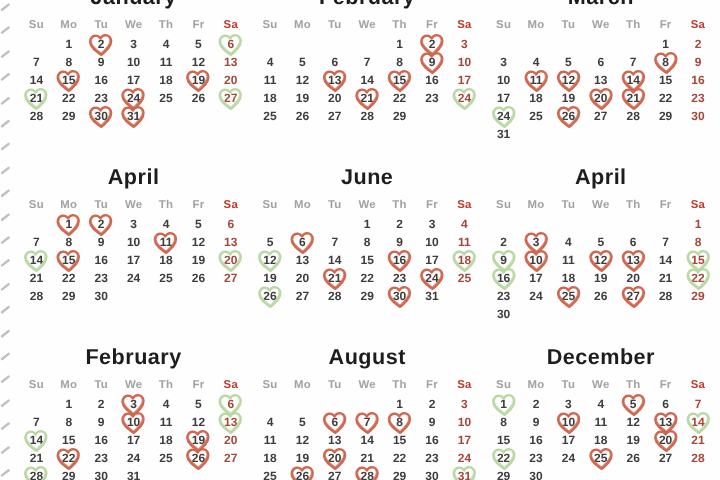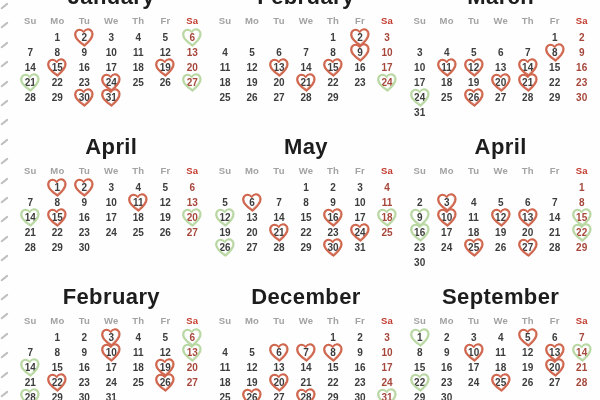--- a/index.html
+++ b/index.html
@@ -16,21 +16,21 @@
     background:#b4b4b4;border-radius:2px;
     transform:rotate(-38deg);opacity:.85;
   }
   .months{
     position:absolute;left:14px;top:-26px;width:584px;
     display:grid;grid-template-columns:repeat(3,1fr);
   }
   .month{height:150px;overflow:visible;}
   .month-title{
     margin-top:10px;height:26px;line-height:26px;
-    text-align:center;font-size:22px;font-weight:700;
+    text-align:center;font-size:18px;font-weight:700;
     letter-spacing:.4px;color:#1d1d1d;
   }
   .week-header,.days-grid{
     display:grid;grid-template-columns:repeat(7,27px);
     justify-content:center;
   }
   .week-header{height:20px;align-items:center;}
   .wd{
     text-align:center;font-size:9.5px;font-weight:700;
     color:#a2a2a2;letter-spacing:.2px;
@@ -616,21 +616,21 @@
           </div>
           <div class="day-cell">
             <span>29</span>
           </div>
           <div class="day-cell">
             <span>30</span>
           </div>
         </div>
       </div>
       <div class="month">
-        <div class="month-title">May</div>
+        <div class="month-title">June</div>
         <div class="week-header">
           <div class="wd">Su</div>
           <div class="wd">Mo</div>
           <div class="wd">Tu</div>
           <div class="wd">We</div>
           <div class="wd">Th</div>
           <div class="wd">Fr</div>
           <div class="wd sat-h">Sa</div>
         </div>
         <div class="days-grid">
@@ -1052,170 +1052,170 @@
           </div>
           <div class="day-cell">
             <span>30</span>
           </div>
           <div class="day-cell">
             <span>31</span>
           </div>
         </div>
       </div>
       <div class="month">
+        <div class="month-title">August</div>
+        <div class="week-header">
+          <div class="wd">Su</div>
+          <div class="wd">Mo</div>
+          <div class="wd">Tu</div>
+          <div class="wd">We</div>
+          <div class="wd">Th</div>
+          <div class="wd">Fr</div>
+          <div class="wd sat-h">Sa</div>
+        </div>
+        <div class="days-grid">
+          <div class="day-cell"></div>
+          <div class="day-cell"></div>
+          <div class="day-cell"></div>
+          <div class="day-cell"></div>
+          <div class="day-cell">
+            <span>1</span>
+          </div>
+          <div class="day-cell">
+            <span>2</span>
+          </div>
+          <div class="day-cell sat">
+            <span>3</span>
+          </div>
+          <div class="day-cell">
+            <span>4</span>
+          </div>
+          <div class="day-cell">
+            <span>5</span>
+          </div>
+          <div class="day-cell">
+            <span>6</span>
+            <svg viewBox="0 0 24 22" class="heart">
+              <path d="M12 20.2C7.4 16.6 2.3 12.7 2.3 7.7C2.3 4.4 4.7 2.3 7.4 2.3C9.3 2.3 10.9 3.4 12 5.1C13.1 3.4 14.7 2.3 16.6 2.3C19.3 2.3 21.7 4.4 21.7 7.7C21.7 12.7 16.6 16.6 12 20.2Z" fill="none" stroke="#d0674f" stroke-width="2.1" stroke-linejoin="round"></path>
+              <path d="M12 20.2C7.4 16.6 2.3 12.7 2.3 7.7C2.3 4.4 4.7 2.3 7.4 2.3C9.3 2.3 10.9 3.4 12 5.1C13.1 3.4 14.7 2.3 16.6 2.3C19.3 2.3 21.7 4.4 21.7 7.7C21.7 12.7 16.6 16.6 12 20.2Z" fill="none" stroke="#d0674f" stroke-width="1.2" transform="translate(1.4,0.7) scale(0.88)" opacity="0.75"></path>
+            </svg>
+          </div>
+          <div class="day-cell">
+            <span>7</span>
+            <svg viewBox="0 0 24 22" class="heart">
+              <path d="M12 20.2C7.4 16.6 2.3 12.7 2.3 7.7C2.3 4.4 4.7 2.3 7.4 2.3C9.3 2.3 10.9 3.4 12 5.1C13.1 3.4 14.7 2.3 16.6 2.3C19.3 2.3 21.7 4.4 21.7 7.7C21.7 12.7 16.6 16.6 12 20.2Z" fill="none" stroke="#d0674f" stroke-width="2.1" stroke-linejoin="round"></path>
+              <path d="M12 20.2C7.4 16.6 2.3 12.7 2.3 7.7C2.3 4.4 4.7 2.3 7.4 2.3C9.3 2.3 10.9 3.4 12 5.1C13.1 3.4 14.7 2.3 16.6 2.3C19.3 2.3 21.7 4.4 21.7 7.7C21.7 12.7 16.6 16.6 12 20.2Z" fill="none" stroke="#d0674f" stroke-width="1.2" transform="translate(1.4,0.7) scale(0.88)" opacity="0.75"></path>
+            </svg>
+          </div>
+          <div class="day-cell">
+            <span>8</span>
+            <svg viewBox="0 0 24 22" class="heart">
+              <path d="M12 20.2C7.4 16.6 2.3 12.7 2.3 7.7C2.3 4.4 4.7 2.3 7.4 2.3C9.3 2.3 10.9 3.4 12 5.1C13.1 3.4 14.7 2.3 16.6 2.3C19.3 2.3 21.7 4.4 21.7 7.7C21.7 12.7 16.6 16.6 12 20.2Z" fill="none" stroke="#d0674f" stroke-width="2.1" stroke-linejoin="round"></path>
+              <path d="M12 20.2C7.4 16.6 2.3 12.7 2.3 7.7C2.3 4.4 4.7 2.3 7.4 2.3C9.3 2.3 10.9 3.4 12 5.1C13.1 3.4 14.7 2.3 16.6 2.3C19.3 2.3 21.7 4.4 21.7 7.7C21.7 12.7 16.6 16.6 12 20.2Z" fill="none" stroke="#d0674f" stroke-width="1.2" transform="translate(1.4,0.7) scale(0.88)" opacity="0.75"></path>
+            </svg>
+          </div>
+          <div class="day-cell">
+            <span>9</span>
+          </div>
+          <div class="day-cell sat">
+            <span>10</span>
+          </div>
+          <div class="day-cell">
+            <span>11</span>
+          </div>
+          <div class="day-cell">
+            <span>12</span>
+          </div>
+          <div class="day-cell">
+            <span>13</span>
+          </div>
+          <div class="day-cell">
+            <span>14</span>
+          </div>
+          <div class="day-cell">
+            <span>15</span>
+          </div>
+          <div class="day-cell">
+            <span>16</span>
+          </div>
+          <div class="day-cell sat">
+            <span>17</span>
+          </div>
+          <div class="day-cell">
+            <span>18</span>
+          </div>
+          <div class="day-cell">
+            <span>19</span>
+          </div>
+          <div class="day-cell">
+            <span>20</span>
+            <svg viewBox="0 0 24 22" class="heart">
+              <path d="M12 20.2C7.4 16.6 2.3 12.7 2.3 7.7C2.3 4.4 4.7 2.3 7.4 2.3C9.3 2.3 10.9 3.4 12 5.1C13.1 3.4 14.7 2.3 16.6 2.3C19.3 2.3 21.7 4.4 21.7 7.7C21.7 12.7 16.6 16.6 12 20.2Z" fill="none" stroke="#d0674f" stroke-width="2.1" stroke-linejoin="round"></path>
+              <path d="M12 20.2C7.4 16.6 2.3 12.7 2.3 7.7C2.3 4.4 4.7 2.3 7.4 2.3C9.3 2.3 10.9 3.4 12 5.1C13.1 3.4 14.7 2.3 16.6 2.3C19.3 2.3 21.7 4.4 21.7 7.7C21.7 12.7 16.6 16.6 12 20.2Z" fill="none" stroke="#d0674f" stroke-width="1.2" transform="translate(1.4,0.7) scale(0.88)" opacity="0.75"></path>
+            </svg>
+          </div>
+          <div class="day-cell">
+            <span>21</span>
+          </div>
+          <div class="day-cell">
+            <span>22</span>
+          </div>
+          <div class="day-cell">
+            <span>23</span>
+          </div>
+          <div class="day-cell sat">
+            <span>24</span>
+          </div>
+          <div class="day-cell">
+            <span>25</span>
+          </div>
+          <div class="day-cell">
+            <span>26</span>
+            <svg viewBox="0 0 24 22" class="heart">
+              <path d="M12 20.2C7.4 16.6 2.3 12.7 2.3 7.7C2.3 4.4 4.7 2.3 7.4 2.3C9.3 2.3 10.9 3.4 12 5.1C13.1 3.4 14.7 2.3 16.6 2.3C19.3 2.3 21.7 4.4 21.7 7.7C21.7 12.7 16.6 16.6 12 20.2Z" fill="none" stroke="#d0674f" stroke-width="2.1" stroke-linejoin="round"></path>
+              <path d="M12 20.2C7.4 16.6 2.3 12.7 2.3 7.7C2.3 4.4 4.7 2.3 7.4 2.3C9.3 2.3 10.9 3.4 12 5.1C13.1 3.4 14.7 2.3 16.6 2.3C19.3 2.3 21.7 4.4 21.7 7.7C21.7 12.7 16.6 16.6 12 20.2Z" fill="none" stroke="#d0674f" stroke-width="1.2" transform="translate(1.4,0.7) scale(0.88)" opacity="0.75"></path>
+            </svg>
+          </div>
+          <div class="day-cell">
+            <span>27</span>
+          </div>
+          <div class="day-cell">
+            <span>28</span>
+            <svg viewBox="0 0 24 22" class="heart">
+              <path d="M12 20.2C7.4 16.6 2.3 12.7 2.3 7.7C2.3 4.4 4.7 2.3 7.4 2.3C9.3 2.3 10.9 3.4 12 5.1C13.1 3.4 14.7 2.3 16.6 2.3C19.3 2.3 21.7 4.4 21.7 7.7C21.7 12.7 16.6 16.6 12 20.2Z" fill="none" stroke="#d0674f" stroke-width="2.1" stroke-linejoin="round"></path>
+              <path d="M12 20.2C7.4 16.6 2.3 12.7 2.3 7.7C2.3 4.4 4.7 2.3 7.4 2.3C9.3 2.3 10.9 3.4 12 5.1C13.1 3.4 14.7 2.3 16.6 2.3C19.3 2.3 21.7 4.4 21.7 7.7C21.7 12.7 16.6 16.6 12 20.2Z" fill="none" stroke="#d0674f" stroke-width="1.2" transform="translate(1.4,0.7) scale(0.88)" opacity="0.75"></path>
+            </svg>
+          </div>
+          <div class="day-cell">
+            <span>29</span>
+          </div>
+          <div class="day-cell">
+            <span>30</span>
+          </div>
+          <div class="day-cell sat">
+            <span>31</span>
+            <svg viewBox="0 0 24 22" class="heart">
+              <path d="M12 20.2C7.4 16.6 2.3 12.7 2.3 7.7C2.3 4.4 4.7 2.3 7.4 2.3C9.3 2.3 10.9 3.4 12 5.1C13.1 3.4 14.7 2.3 16.6 2.3C19.3 2.3 21.7 4.4 21.7 7.7C21.7 12.7 16.6 16.6 12 20.2Z" fill="none" stroke="#b9d8a3" stroke-width="2.1" stroke-linejoin="round"></path>
+              <path d="M12 20.2C7.4 16.6 2.3 12.7 2.3 7.7C2.3 4.4 4.7 2.3 7.4 2.3C9.3 2.3 10.9 3.4 12 5.1C13.1 3.4 14.7 2.3 16.6 2.3C19.3 2.3 21.7 4.4 21.7 7.7C21.7 12.7 16.6 16.6 12 20.2Z" fill="none" stroke="#b9d8a3" stroke-width="1.2" transform="translate(1.4,0.7) scale(0.88)" opacity="0.75"></path>
+            </svg>
+          </div>
+        </div>
+      </div>
+      <div class="month">
         <div class="month-title">December</div>
         <div class="week-header">
           <div class="wd">Su</div>
           <div class="wd">Mo</div>
           <div class="wd">Tu</div>
           <div class="wd">We</div>
           <div class="wd">Th</div>
           <div class="wd">Fr</div>
           <div class="wd sat-h">Sa</div>
         </div>
         <div class="days-grid">
-          <div class="day-cell"></div>
-          <div class="day-cell"></div>
-          <div class="day-cell"></div>
-          <div class="day-cell"></div>
-          <div class="day-cell">
-            <span>1</span>
-          </div>
-          <div class="day-cell">
-            <span>2</span>
-          </div>
-          <div class="day-cell sat">
-            <span>3</span>
-          </div>
-          <div class="day-cell">
-            <span>4</span>
-          </div>
-          <div class="day-cell">
-            <span>5</span>
-          </div>
-          <div class="day-cell">
-            <span>6</span>
-            <svg viewBox="0 0 24 22" class="heart">
-              <path d="M12 20.2C7.4 16.6 2.3 12.7 2.3 7.7C2.3 4.4 4.7 2.3 7.4 2.3C9.3 2.3 10.9 3.4 12 5.1C13.1 3.4 14.7 2.3 16.6 2.3C19.3 2.3 21.7 4.4 21.7 7.7C21.7 12.7 16.6 16.6 12 20.2Z" fill="none" stroke="#d0674f" stroke-width="2.1" stroke-linejoin="round"></path>
-              <path d="M12 20.2C7.4 16.6 2.3 12.7 2.3 7.7C2.3 4.4 4.7 2.3 7.4 2.3C9.3 2.3 10.9 3.4 12 5.1C13.1 3.4 14.7 2.3 16.6 2.3C19.3 2.3 21.7 4.4 21.7 7.7C21.7 12.7 16.6 16.6 12 20.2Z" fill="none" stroke="#d0674f" stroke-width="1.2" transform="translate(1.4,0.7) scale(0.88)" opacity="0.75"></path>
-            </svg>
-          </div>
-          <div class="day-cell">
-            <span>7</span>
-            <svg viewBox="0 0 24 22" class="heart">
-              <path d="M12 20.2C7.4 16.6 2.3 12.7 2.3 7.7C2.3 4.4 4.7 2.3 7.4 2.3C9.3 2.3 10.9 3.4 12 5.1C13.1 3.4 14.7 2.3 16.6 2.3C19.3 2.3 21.7 4.4 21.7 7.7C21.7 12.7 16.6 16.6 12 20.2Z" fill="none" stroke="#d0674f" stroke-width="2.1" stroke-linejoin="round"></path>
-              <path d="M12 20.2C7.4 16.6 2.3 12.7 2.3 7.7C2.3 4.4 4.7 2.3 7.4 2.3C9.3 2.3 10.9 3.4 12 5.1C13.1 3.4 14.7 2.3 16.6 2.3C19.3 2.3 21.7 4.4 21.7 7.7C21.7 12.7 16.6 16.6 12 20.2Z" fill="none" stroke="#d0674f" stroke-width="1.2" transform="translate(1.4,0.7) scale(0.88)" opacity="0.75"></path>
-            </svg>
-          </div>
-          <div class="day-cell">
-            <span>8</span>
-            <svg viewBox="0 0 24 22" class="heart">
-              <path d="M12 20.2C7.4 16.6 2.3 12.7 2.3 7.7C2.3 4.4 4.7 2.3 7.4 2.3C9.3 2.3 10.9 3.4 12 5.1C13.1 3.4 14.7 2.3 16.6 2.3C19.3 2.3 21.7 4.4 21.7 7.7C21.7 12.7 16.6 16.6 12 20.2Z" fill="none" stroke="#d0674f" stroke-width="2.1" stroke-linejoin="round"></path>
-              <path d="M12 20.2C7.4 16.6 2.3 12.7 2.3 7.7C2.3 4.4 4.7 2.3 7.4 2.3C9.3 2.3 10.9 3.4 12 5.1C13.1 3.4 14.7 2.3 16.6 2.3C19.3 2.3 21.7 4.4 21.7 7.7C21.7 12.7 16.6 16.6 12 20.2Z" fill="none" stroke="#d0674f" stroke-width="1.2" transform="translate(1.4,0.7) scale(0.88)" opacity="0.75"></path>
-            </svg>
-          </div>
-          <div class="day-cell">
-            <span>9</span>
-          </div>
-          <div class="day-cell sat">
-            <span>10</span>
-          </div>
-          <div class="day-cell">
-            <span>11</span>
-          </div>
-          <div class="day-cell">
-            <span>12</span>
-          </div>
-          <div class="day-cell">
-            <span>13</span>
-          </div>
-          <div class="day-cell">
-            <span>14</span>
-          </div>
-          <div class="day-cell">
-            <span>15</span>
-          </div>
-          <div class="day-cell">
-            <span>16</span>
-          </div>
-          <div class="day-cell sat">
-            <span>17</span>
-          </div>
-          <div class="day-cell">
-            <span>18</span>
-          </div>
-          <div class="day-cell">
-            <span>19</span>
-          </div>
-          <div class="day-cell">
-            <span>20</span>
-            <svg viewBox="0 0 24 22" class="heart">
-              <path d="M12 20.2C7.4 16.6 2.3 12.7 2.3 7.7C2.3 4.4 4.7 2.3 7.4 2.3C9.3 2.3 10.9 3.4 12 5.1C13.1 3.4 14.7 2.3 16.6 2.3C19.3 2.3 21.7 4.4 21.7 7.7C21.7 12.7 16.6 16.6 12 20.2Z" fill="none" stroke="#d0674f" stroke-width="2.1" stroke-linejoin="round"></path>
-              <path d="M12 20.2C7.4 16.6 2.3 12.7 2.3 7.7C2.3 4.4 4.7 2.3 7.4 2.3C9.3 2.3 10.9 3.4 12 5.1C13.1 3.4 14.7 2.3 16.6 2.3C19.3 2.3 21.7 4.4 21.7 7.7C21.7 12.7 16.6 16.6 12 20.2Z" fill="none" stroke="#d0674f" stroke-width="1.2" transform="translate(1.4,0.7) scale(0.88)" opacity="0.75"></path>
-            </svg>
-          </div>
-          <div class="day-cell">
-            <span>21</span>
-          </div>
-          <div class="day-cell">
-            <span>22</span>
-          </div>
-          <div class="day-cell">
-            <span>23</span>
-          </div>
-          <div class="day-cell sat">
-            <span>24</span>
-          </div>
-          <div class="day-cell">
-            <span>25</span>
-          </div>
-          <div class="day-cell">
-            <span>26</span>
-            <svg viewBox="0 0 24 22" class="heart">
-              <path d="M12 20.2C7.4 16.6 2.3 12.7 2.3 7.7C2.3 4.4 4.7 2.3 7.4 2.3C9.3 2.3 10.9 3.4 12 5.1C13.1 3.4 14.7 2.3 16.6 2.3C19.3 2.3 21.7 4.4 21.7 7.7C21.7 12.7 16.6 16.6 12 20.2Z" fill="none" stroke="#d0674f" stroke-width="2.1" stroke-linejoin="round"></path>
-              <path d="M12 20.2C7.4 16.6 2.3 12.7 2.3 7.7C2.3 4.4 4.7 2.3 7.4 2.3C9.3 2.3 10.9 3.4 12 5.1C13.1 3.4 14.7 2.3 16.6 2.3C19.3 2.3 21.7 4.4 21.7 7.7C21.7 12.7 16.6 16.6 12 20.2Z" fill="none" stroke="#d0674f" stroke-width="1.2" transform="translate(1.4,0.7) scale(0.88)" opacity="0.75"></path>
-            </svg>
-          </div>
-          <div class="day-cell">
-            <span>27</span>
-          </div>
-          <div class="day-cell">
-            <span>28</span>
-            <svg viewBox="0 0 24 22" class="heart">
-              <path d="M12 20.2C7.4 16.6 2.3 12.7 2.3 7.7C2.3 4.4 4.7 2.3 7.4 2.3C9.3 2.3 10.9 3.4 12 5.1C13.1 3.4 14.7 2.3 16.6 2.3C19.3 2.3 21.7 4.4 21.7 7.7C21.7 12.7 16.6 16.6 12 20.2Z" fill="none" stroke="#d0674f" stroke-width="2.1" stroke-linejoin="round"></path>
-              <path d="M12 20.2C7.4 16.6 2.3 12.7 2.3 7.7C2.3 4.4 4.7 2.3 7.4 2.3C9.3 2.3 10.9 3.4 12 5.1C13.1 3.4 14.7 2.3 16.6 2.3C19.3 2.3 21.7 4.4 21.7 7.7C21.7 12.7 16.6 16.6 12 20.2Z" fill="none" stroke="#d0674f" stroke-width="1.2" transform="translate(1.4,0.7) scale(0.88)" opacity="0.75"></path>
-            </svg>
-          </div>
-          <div class="day-cell">
-            <span>29</span>
-          </div>
-          <div class="day-cell">
-            <span>30</span>
-          </div>
-          <div class="day-cell sat">
-            <span>31</span>
-            <svg viewBox="0 0 24 22" class="heart">
-              <path d="M12 20.2C7.4 16.6 2.3 12.7 2.3 7.7C2.3 4.4 4.7 2.3 7.4 2.3C9.3 2.3 10.9 3.4 12 5.1C13.1 3.4 14.7 2.3 16.6 2.3C19.3 2.3 21.7 4.4 21.7 7.7C21.7 12.7 16.6 16.6 12 20.2Z" fill="none" stroke="#b9d8a3" stroke-width="2.1" stroke-linejoin="round"></path>
-              <path d="M12 20.2C7.4 16.6 2.3 12.7 2.3 7.7C2.3 4.4 4.7 2.3 7.4 2.3C9.3 2.3 10.9 3.4 12 5.1C13.1 3.4 14.7 2.3 16.6 2.3C19.3 2.3 21.7 4.4 21.7 7.7C21.7 12.7 16.6 16.6 12 20.2Z" fill="none" stroke="#b9d8a3" stroke-width="1.2" transform="translate(1.4,0.7) scale(0.88)" opacity="0.75"></path>
-            </svg>
-          </div>
-        </div>
-      </div>
-      <div class="month">
-        <div class="month-title">September</div>
-        <div class="week-header">
-          <div class="wd">Su</div>
-          <div class="wd">Mo</div>
-          <div class="wd">Tu</div>
-          <div class="wd">We</div>
-          <div class="wd">Th</div>
-          <div class="wd">Fr</div>
-          <div class="wd sat-h">Sa</div>
-        </div>
-        <div class="days-grid">
           <div class="day-cell">
             <span>1</span>
             <svg viewBox="0 0 24 22" class="heart">
               <path d="M12 20.2C7.4 16.6 2.3 12.7 2.3 7.7C2.3 4.4 4.7 2.3 7.4 2.3C9.3 2.3 10.9 3.4 12 5.1C13.1 3.4 14.7 2.3 16.6 2.3C19.3 2.3 21.7 4.4 21.7 7.7C21.7 12.7 16.6 16.6 12 20.2Z" fill="none" stroke="#b9d8a3" stroke-width="2.1" stroke-linejoin="round"></path>
               <path d="M12 20.2C7.4 16.6 2.3 12.7 2.3 7.7C2.3 4.4 4.7 2.3 7.4 2.3C9.3 2.3 10.9 3.4 12 5.1C13.1 3.4 14.7 2.3 16.6 2.3C19.3 2.3 21.7 4.4 21.7 7.7C21.7 12.7 16.6 16.6 12 20.2Z" fill="none" stroke="#b9d8a3" stroke-width="1.2" transform="translate(1.4,0.7) scale(0.88)" opacity="0.75"></path>
             </svg>
           </div>
           <div class="day-cell">
             <span>2</span>
           </div>

